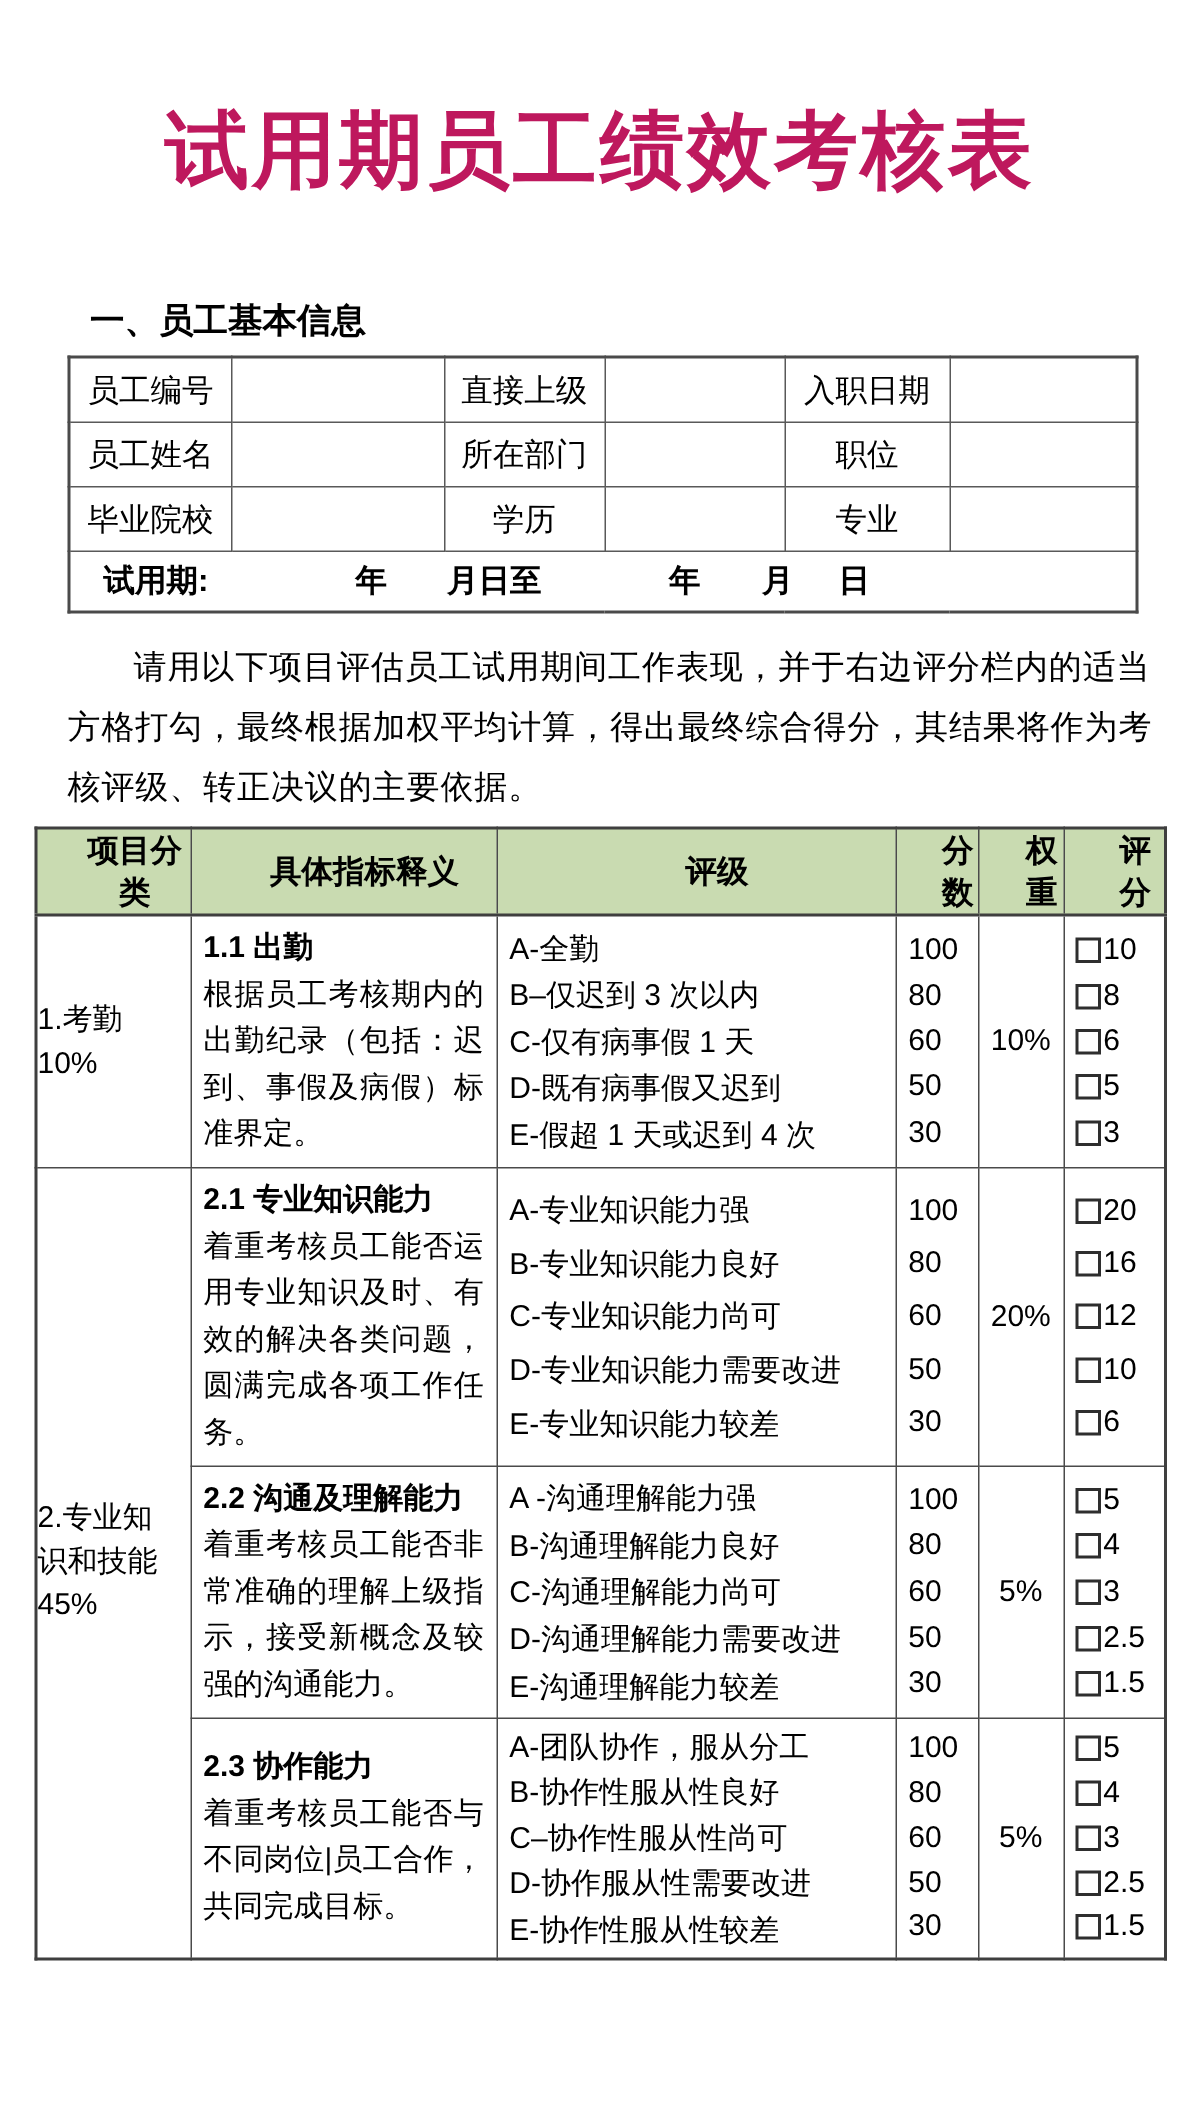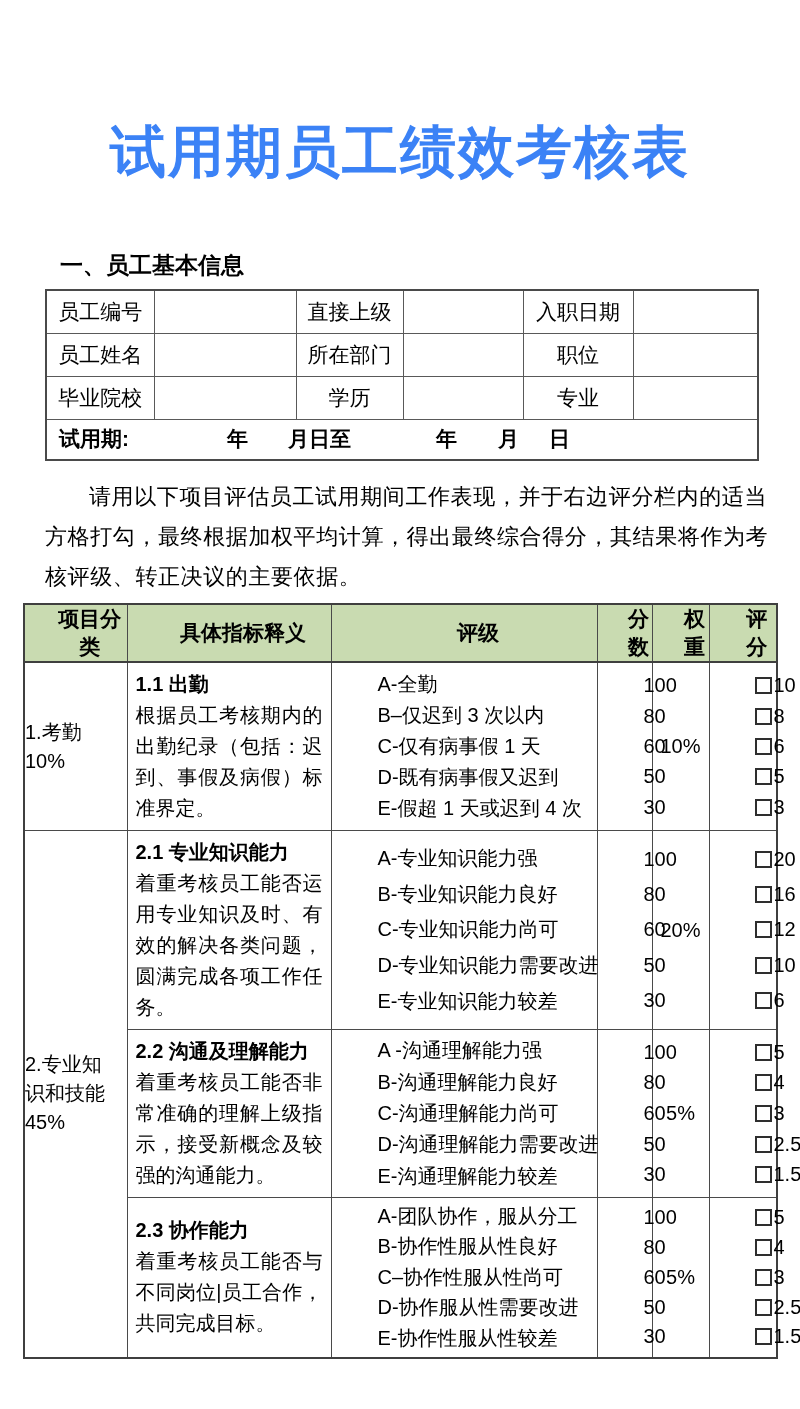--- a/index.html
+++ b/index.html
@@ -6,23 +6,23 @@
   html,body { background:#fff; }
   body {
     width:800px; height:1409px;
     font-family:"Liberation Sans","DejaVu Sans",sans-serif;
     color:#000; overflow:hidden;
   }
   .page { width:800px; height:1409px; position:relative; background:#fff; }
 
   
   .doc-title {
-    padding-top:112px; text-align:center;
+    padding-top:60px; text-align:center;
     font-size:56px; line-height:80px; font-weight:bold;
-    letter-spacing:2px; color:#3b82f6;
+    letter-spacing:2px; color:#be185d;
   }
 
   
   .sec-heading {
     margin-left:60px; font-size:23px; font-weight:bold; line-height:30px;
   }
   .sec1-heading { margin-top:58px; }
   .sec2-heading { margin-top:12px; }
 
   
@@ -30,21 +30,21 @@
   .basic-table {
     margin:9px 0 0 45px; width:712px; height:170px;
     border:2px solid #4a4a4a;
   }
   .basic-table td {
     border:1.5px solid #595959; font-size:21px; vertical-align:middle;
   }
   .basic-table td.lbl { text-align:center; }
   .probation-cell { font-weight:bold; font-size:22px; }
   .probation-flex { display:flex; align-items:center; }
-  .probation-flex .p-label { margin-left:12px; }
+  .probation-flex .p-label { margin-left:22px; }
   .probation-flex .t-y1 { margin-left:98px; }
   .probation-flex .t-m1 { margin-left:40px; }
   .probation-flex .t-d1 { }
   .probation-flex .t-y2 { margin-left:85px; }
   .probation-flex .t-m2 { margin-left:41px; }
   .probation-flex .t-d2 { margin-left:30px; }
 
   
   .intro { margin:16px 0 0 45px; width:712px; font-size:22px; letter-spacing:0.6px; }
   .intro .line { line-height:40px; white-space:nowrap; }
@@ -66,21 +66,21 @@
   tr.r2 { height:192px; }
   tr.r3 { height:165px; }
   tr.r4 { height:160px; }
 
   td.cat { line-height:29px;margin-left:33px; }
   td.ind { padding:6px 8px; }
   .ind-title { font-weight:bold; line-height:31px; }
   .ind-desc  { line-height:31px; text-align:justify; }
 
   td.stackcell { padding:0; }
-  .stack { display:flex; flex-direction:column; justify-content:space-evenly; height:100%;margin-left:38px; }
+  .stack { display:flex; flex-direction:column; justify-content:space-evenly; height:100%; }
   tr.r1 .stack { height:159px; }
   tr.r2 .stack { height:188px; }
   tr.r3 .stack { height:161px; }
   tr.r4 .stack { height:156px; }
   .stack .sline { padding-left:8px; white-space:nowrap; }
   td.weight { text-align:center; }
   .mark-line { display:flex; align-items:center; padding-left:7px; }
   .cbx {
     width:17px; height:17px; border:2px solid #2e2e2e;
     display:inline-block; margin-right:2px; background:#fff; flex:0 0 auto;

